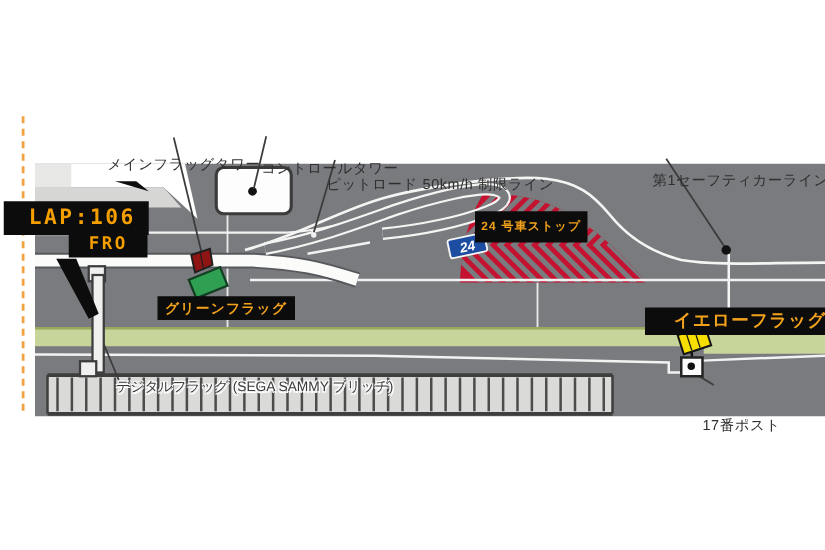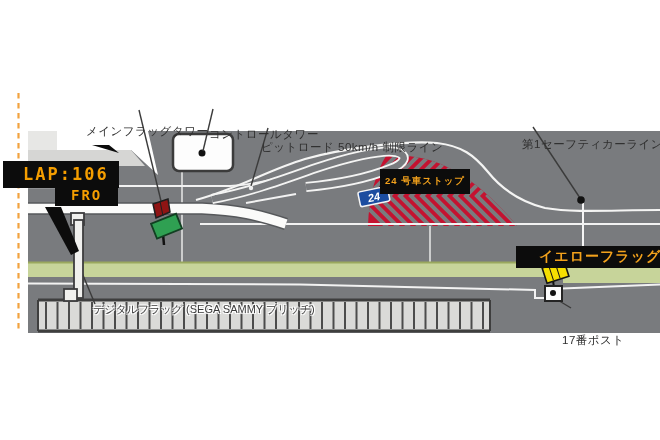--- a/index.html
+++ b/index.html
@@ -150,18 +150,19 @@
 
 <div class="ov digital" id="lap-display">LAP:106</div>
 <div class="ov digital" id="fro-display">FRO</div>
 
 <div class="ov callout" id="label-main-flag-tower">メインフラッグタワー</div>
 <div class="ov callout" id="label-control-tower">コントロールタワー</div>
 <div class="ov callout" id="label-pit-speed">ピットロード 50km/h 制限ライン</div>
 <div class="ov callout" id="label-sc-line">第1セーフティカーライン</div>
 
 <div class="ov badge" id="badge-car24">24 号車ストップ</div>
+<div class="ov badge" id="badge-green-flag">グリーンフラッグ</div>
 <div class="ov badge" id="badge-yellow-flag">イエローフラッグ</div>
 
 <div class="ov" id="label-digital-flag">デジタルフラッグ (SEGA SAMMY ブリッヂ)</div>
 <div class="ov callout" id="label-post17">17番ポスト</div>
 
 </div>
 
 </body></html>

